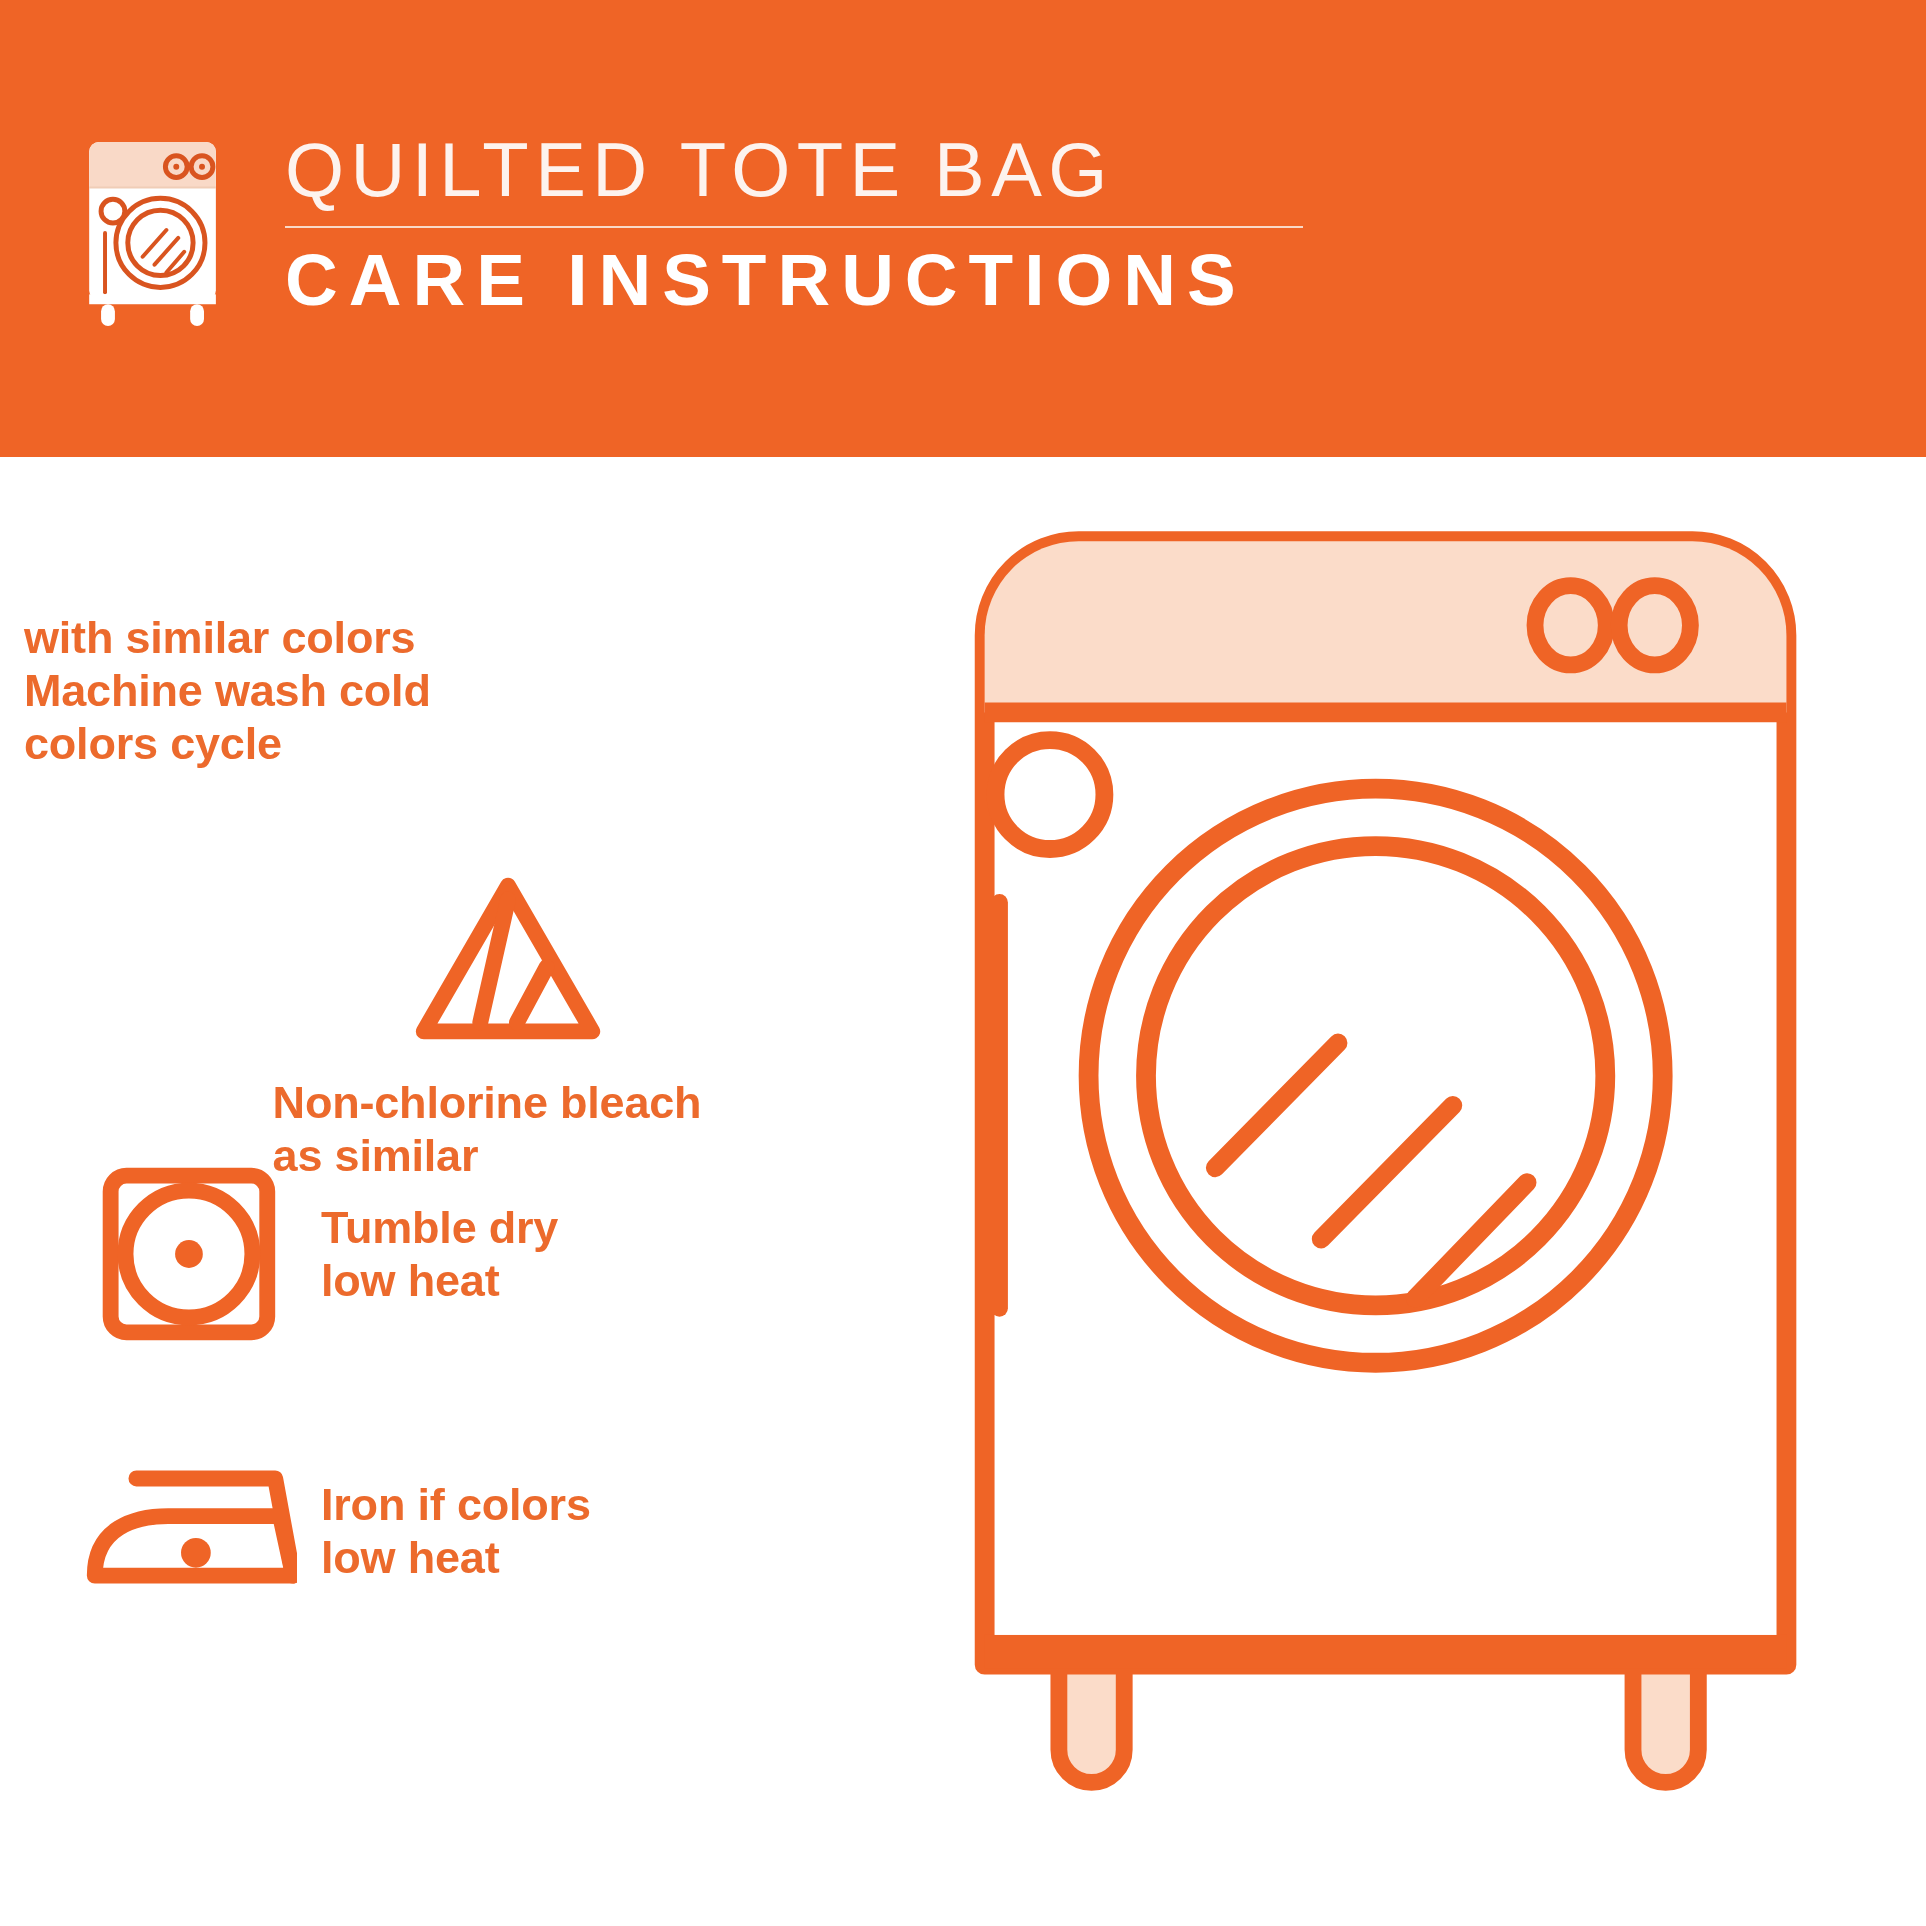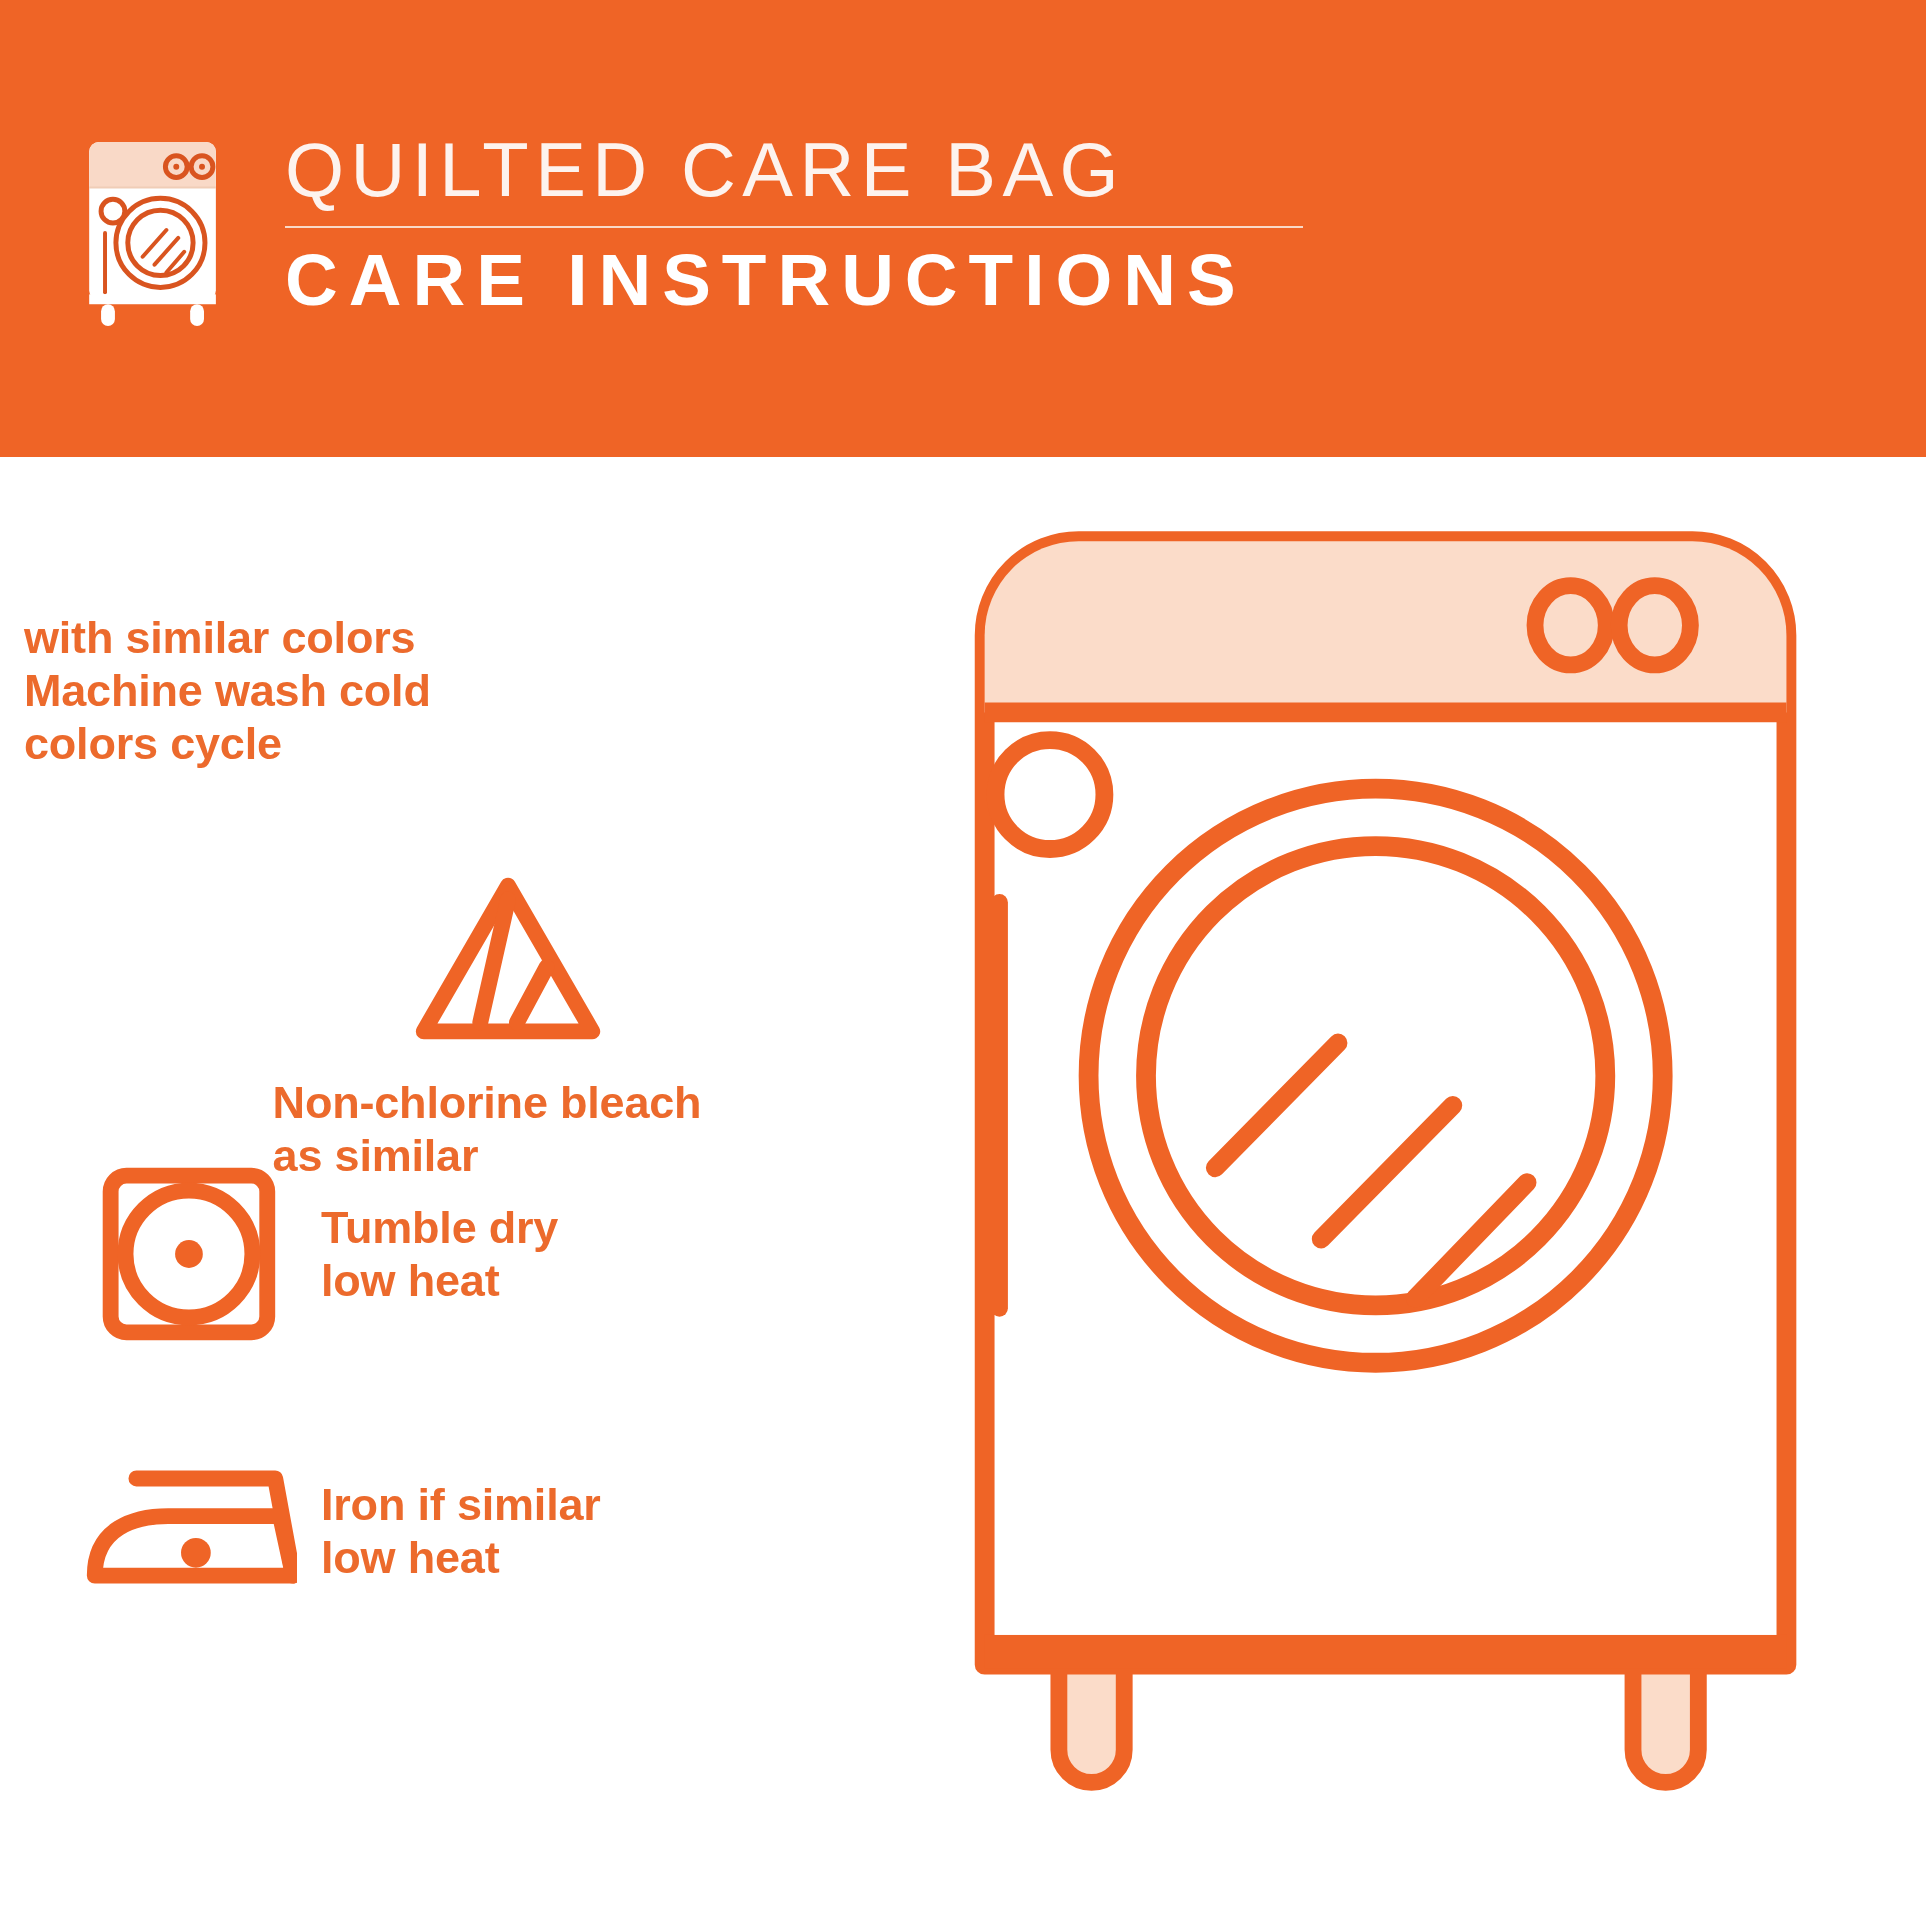--- a/index.html
+++ b/index.html
@@ -138,21 +138,21 @@
         <line x1="74" y1="132" x2="98" y2="105" stroke="#d9541f" stroke-width="4" stroke-linecap="round"></line>
         <line x1="86" y1="140" x2="104" y2="119" stroke="#d9541f" stroke-width="4" stroke-linecap="round"></line>
 
         <rect x="8" y="162" width="128" height="10" fill="#ffffff"></rect>
         <rect x="20" y="172" width="14" height="22" rx="7" ry="7" fill="#ffffff"></rect>
         <rect x="110" y="172" width="14" height="22" rx="7" ry="7" fill="#ffffff"></rect>
       </svg>
     </div>
 
     <div id="header-text">
-      <div id="title-main">QUILTED CARE BAG</div>
+      <div id="title-main">QUILTED TOTE BAG</div>
       <div id="title-rule"></div>
       <div id="title-sub">CARE INSTRUCTIONS</div>
     </div>
   </div>
 
   <div id="care-list">
 
     <div class="care-row" style="top:109px;">
       <div class="care-label">
         <div>with similar colors</div>
@@ -193,21 +193,21 @@
       <div class="care-icon-wrap">
         <svg viewBox="0 0 230 230" width="228" height="228">
 
           <path d="M68 62 H 208 L 226 160" fill="none" stroke="#ef6426" stroke-width="16" stroke-linecap="round" stroke-linejoin="round"></path>
 
           <path d="M26 160 C 26 112, 66 100, 100 100 L 213 100 L 226 160 Z" fill="none" stroke="#ef6426" stroke-width="16" stroke-linejoin="round"></path>
           <circle cx="128" cy="137" r="15" fill="#ef6426"></circle>
         </svg>
       </div>
       <div class="care-label">
-        <div>Iron if similar</div>
+        <div>Iron if colors</div>
         <div>low heat</div>
       </div>
     </div>
   </div>
 
   <div id="washer">
     <svg viewBox="0 0 986 1484" width="976" height="1469">
 
       <g>
         <path d="M-110 1220 h66 v86 a33 33 0 0 1 -66 0 z" fill="#fbdcc9" stroke="#ef6426" stroke-width="17" transform="translate(220,0)"></path>

